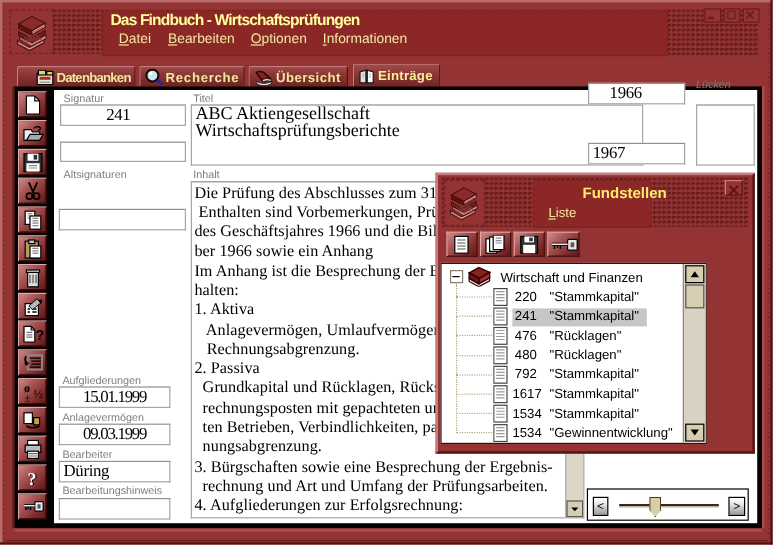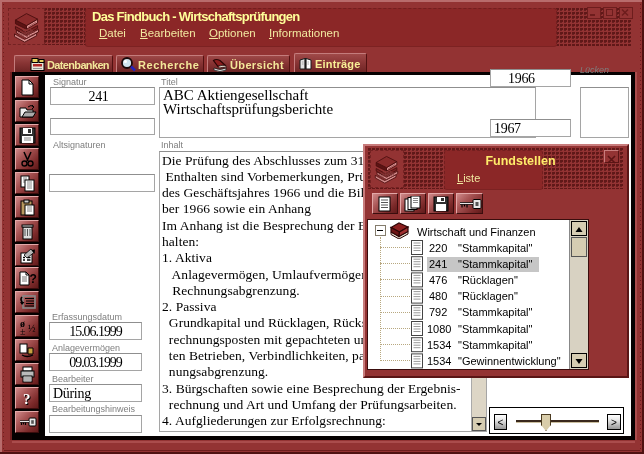--- a/index.html
+++ b/index.html
@@ -247,21 +247,21 @@
     </div>
 
   <div class="abs" style="left:45px;top:75px;width:586px;height:361px;background:#fff;"></div>
 
   <div class="abs lbl" style="left:53px;top:77px;">Signatur</div>
   <div class="abs lbl" style="left:161px;top:77px;">Titel</div>
   <div class="abs lbl" style="left:490px;top:77px;">Laufzeit</div>
   <div class="abs lbl" style="left:580px;top:65px;font-style:italic;">Lücken</div>
   <div class="abs lbl" style="left:53px;top:140px;">Altsignaturen</div>
   <div class="abs lbl" style="left:161px;top:140px;">Inhalt</div>
-  <div class="abs lbl" style="left:52px;top:312px;">Erfassungsdatum</div>
+  <div class="abs lbl" style="left:52px;top:312px;">Aufgliederungen</div>
   <div class="abs lbl" style="left:52px;top:343px;">Anlagevermögen</div>
   <div class="abs lbl" style="left:52px;top:374px;">Bearbeiter</div>
   <div class="abs lbl" style="left:52px;top:404px;">Bearbeitungshinweis</div>
 
   <div class="abs inp" style="left:50px;top:87px;width:105px;height:18px;text-align:center;line-height:18px;padding-right:8px;">241</div>
   <div class="abs inp" style="left:50px;top:118px;width:105px;height:17px;"></div>
   <div class="abs inp" style="left:159px;top:87px;width:377px;height:51px;font-weight:normal;font-size:15px;letter-spacing:0;line-height:14.4px;padding:0px 3px;">ABC Aktiengesellschaft<br>Wirtschaftsprüfungsberichte</div>
   <div class="abs inp" style="left:490px;top:69px;width:81px;height:18px;line-height:18px;padding-left:17px;">1966</div>
   <div class="abs inp" style="left:490px;top:119px;width:81px;height:18px;line-height:18px;padding-left:3px;">1967</div>
   <div class="abs inp" style="left:580px;top:87px;width:49px;height:51px;"></div>
@@ -288,21 +288,21 @@
 
     <div style="position:absolute;right:0;top:0;width:14px;height:100%;background:#ddd6c6;border-left:1px solid #aaa;"></div>
     <div style="position:absolute;right:0;top:0;width:14px;height:14px;background:#d6cdb2;border:1px solid #555;box-sizing:border-box;"></div>
     <div style="position:absolute;right:0;bottom:0;width:14px;height:14px;background:#d6cdb2;border:1px solid #555;box-sizing:border-box;">
       <svg width="12" height="12">
           <path d="M3 5 L9 5 L6 8 Z" fill="#000"></path>
         </svg>
     </div>
   </div>
 
-  <div class="abs inp" style="left:49px;top:322px;width:93px;height:18px;text-align:center;line-height:18px;letter-spacing:-1.05px;">15.06.1999</div>
+  <div class="abs inp" style="left:49px;top:322px;width:93px;height:18px;text-align:center;line-height:18px;letter-spacing:-1.05px;">15.01.1999</div>
   <div class="abs inp" style="left:49px;top:353px;width:93px;height:18px;text-align:center;line-height:18px;letter-spacing:-1.05px;">09.03.1999</div>
   <div class="abs inp" style="left:49px;top:384px;width:93px;height:18px;line-height:18px;padding-left:3px;">Düring</div>
   <div class="abs inp" style="left:49px;top:415px;width:93px;height:18px;"></div>
 
   <div class="abs" style="left:489px;top:407px;width:135px;height:27px;background:#fff;border:1px solid #000;box-sizing:border-box;">
     <div class="grybtn" style="position:absolute;left:4px;top:6px;width:13px;height:16px;text-align:center;font-size:10px;line-height:15px;">&lt;</div>
     <div class="grybtn" style="position:absolute;right:2px;top:6px;width:14px;height:16px;text-align:center;font-size:10px;line-height:15px;">&gt;</div>
     <div style="position:absolute;left:26px;top:12px;width:83px;height:2px;background:#39281c;"></div>
     <div style="position:absolute;left:26px;top:14px;width:83px;height:1px;background:#cbbf9f;"></div>
     <div style="position:absolute;left:51px;top:6px;width:10px;height:17px;background:#d9cdaa;border:1px solid #4a3a20;box-sizing:border-box;clip-path:polygon(0 0,100% 0,100% 65%,50% 100%,0 65%);"></div>
@@ -379,21 +379,21 @@
       <path d="M2 6.5 L10 2 L19 6 L10.5 11 Z" fill="#8c1f1f" stroke="#2e0505" stroke-width="1.2"></path>
       <path d="M2 6.5 L2 11 L10 15.5 L10.5 11 Z" fill="#6d1414" stroke="#2e0505" stroke-width="1.2"></path>
       <path d="M10.5 11 L19 6 L19 10.5 L10 15.5 Z" fill="#a03030" stroke="#2e0505" stroke-width="1.2"></path>
     </svg>
     <div class="trow" style="left:61px;top:21.5px;"><span>220</span><span style="position:absolute;left:29px;">"Stammkapital"</span></div>
     <div style="position:absolute;left:59px;top:36.5px;width:112px;height:15px;background:#c6c6c6;"></div>
     <div class="trow" style="left:61px;top:37.7px;"><span>241</span><span style="position:absolute;left:29px;">"Stammkapital"</span></div>
     <div class="trow" style="left:61px;top:53.9px;"><span>476</span><span style="position:absolute;left:29px;">"Rücklagen"</span></div>
     <div class="trow" style="left:61px;top:70.1px;"><span>480</span><span style="position:absolute;left:29px;">"Rücklagen"</span></div>
     <div class="trow" style="left:61px;top:86.3px;"><span>792</span><span style="position:absolute;left:29px;">"Stammkapital"</span></div>
-    <div class="trow" style="left:59px;top:102.5px;"><span>1080</span><span style="position:absolute;left:31px;">"Stammkapital"</span></div>
+    <div class="trow" style="left:59px;top:102.5px;"><span>1617</span><span style="position:absolute;left:31px;">"Stammkapital"</span></div>
     <div class="trow" style="left:59px;top:118.7px;"><span>1534</span><span style="position:absolute;left:31px;">"Stammkapital"</span></div>
     <div class="trow" style="left:59px;top:134.9px;"><span>1534</span><span style="position:absolute;left:31px;">"Gewinnentwicklung"</span></div>
 
     <svg style="position:absolute;left:43px;top:20px;" width="13" height="131" viewBox="0 0 13 131">
       <g id="doc">
           <rect x="0.5" y="0.5" width="11" height="14" fill="#fff" stroke="#444"></rect>
           <path d="M2.5 3 L9.5 3 M2.5 5.5 L9.5 5.5 M2.5 8 L9.5 8 M2.5 10.5 L9.5 10.5" stroke="#999"></path>
         </g>
       <use href="#doc" y="16.2"></use>
         <use href="#doc" y="32.4"></use>

